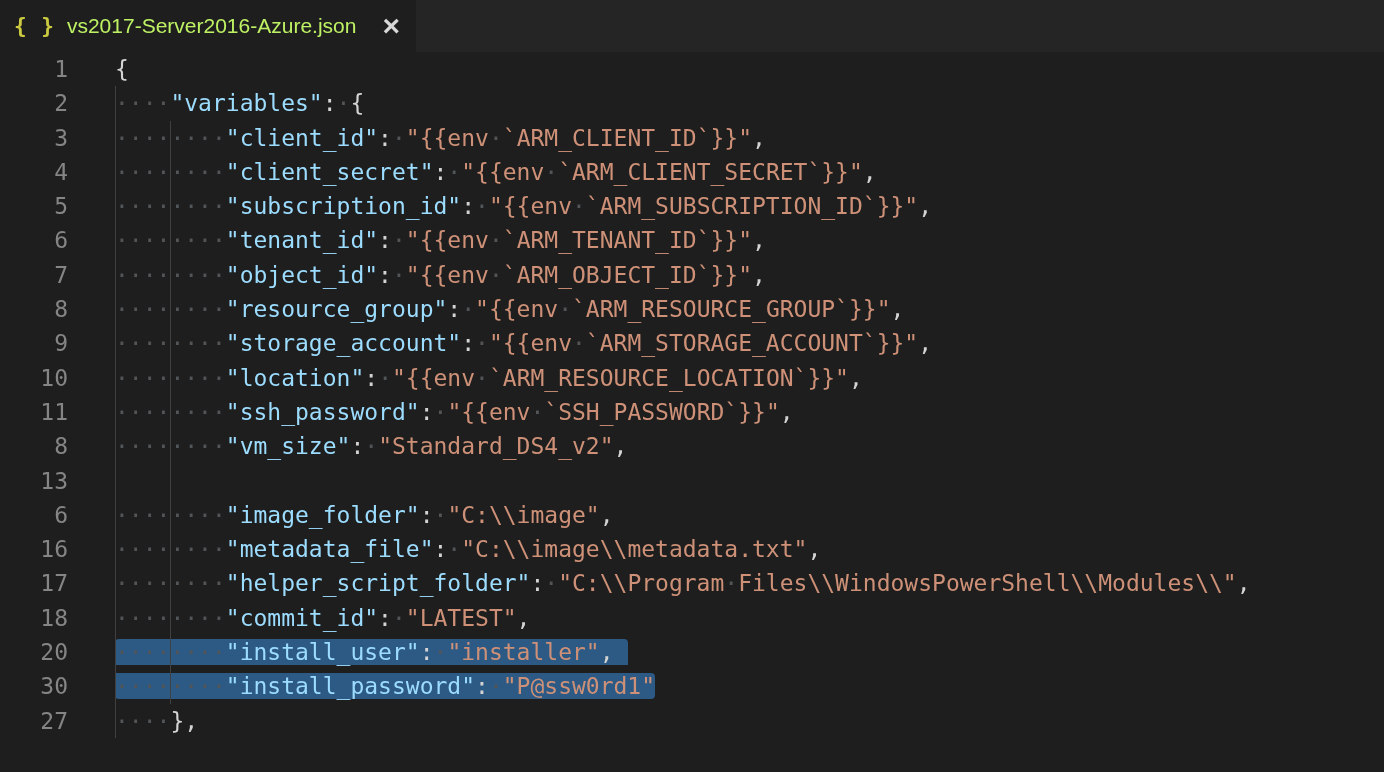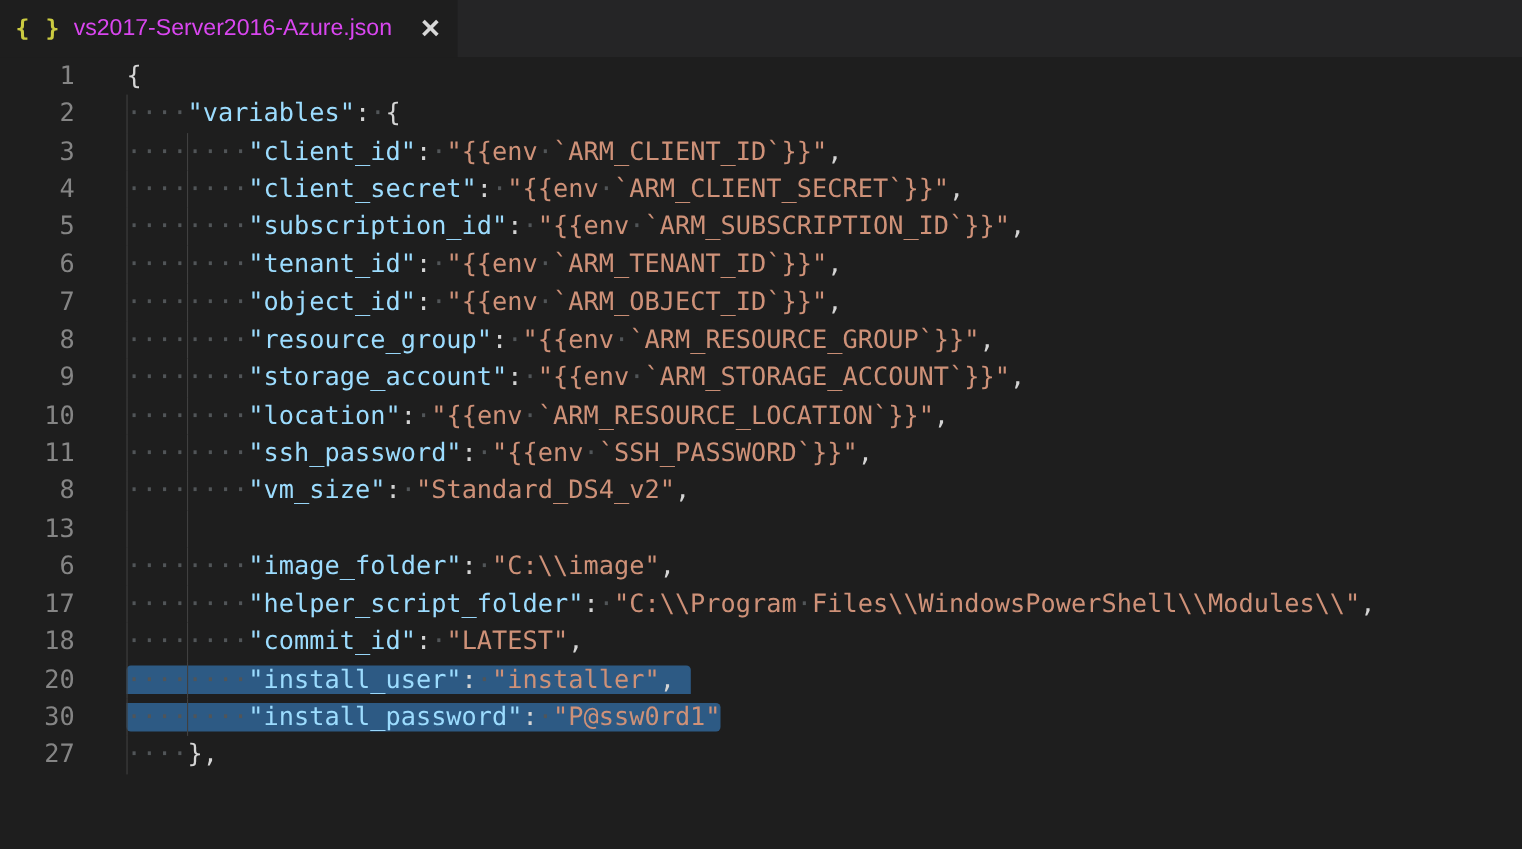--- a/index.html
+++ b/index.html
@@ -22,21 +22,21 @@
     padding:0 14px;
     cursor:pointer;
   }
   .tab-icon {
     color: var(--tab-icon, #cbcb41);
     font-family:"DejaVu Sans Mono", monospace;
     font-size:21px; font-weight:bold;
     margin-right:12px; letter-spacing:1px;
   }
   .tab-title {
-    color:#d946ef;
+    color:#bef264;
     font-family:"Liberation Sans", sans-serif;
     font-size:21px;
     white-space:nowrap;
   }
   .tab-close {
     margin-left:auto;
     color:#d8d8d8;
     font-family:"Liberation Sans", sans-serif;
     font-size:30px; font-weight:bold;
     line-height:1;
@@ -102,18 +102,19 @@
     <div class="line"><span class="ln">5</span><span class="guide" style="left: 115px;"></span><span class="guide" style="left: 170.4px;"></span><span class="code"><span class="w">········</span><span class="k">"subscription_id"</span><span class="p">:</span><span class="w">·</span><span class="s">"{{env</span><span class="w">·</span><span class="s">`ARM_SUBSCRIPTION_ID`}}"</span><span class="p">,</span></span></div>
     <div class="line"><span class="ln">6</span><span class="guide" style="left: 115px;"></span><span class="guide" style="left: 170.4px;"></span><span class="code"><span class="w">········</span><span class="k">"tenant_id"</span><span class="p">:</span><span class="w">·</span><span class="s">"{{env</span><span class="w">·</span><span class="s">`ARM_TENANT_ID`}}"</span><span class="p">,</span></span></div>
     <div class="line"><span class="ln">7</span><span class="guide" style="left: 115px;"></span><span class="guide" style="left: 170.4px;"></span><span class="code"><span class="w">········</span><span class="k">"object_id"</span><span class="p">:</span><span class="w">·</span><span class="s">"{{env</span><span class="w">·</span><span class="s">`ARM_OBJECT_ID`}}"</span><span class="p">,</span></span></div>
     <div class="line"><span class="ln">8</span><span class="guide" style="left: 115px;"></span><span class="guide" style="left: 170.4px;"></span><span class="code"><span class="w">········</span><span class="k">"resource_group"</span><span class="p">:</span><span class="w">·</span><span class="s">"{{env</span><span class="w">·</span><span class="s">`ARM_RESOURCE_GROUP`}}"</span><span class="p">,</span></span></div>
     <div class="line"><span class="ln">9</span><span class="guide" style="left: 115px;"></span><span class="guide" style="left: 170.4px;"></span><span class="code"><span class="w">········</span><span class="k">"storage_account"</span><span class="p">:</span><span class="w">·</span><span class="s">"{{env</span><span class="w">·</span><span class="s">`ARM_STORAGE_ACCOUNT`}}"</span><span class="p">,</span></span></div>
     <div class="line"><span class="ln">10</span><span class="guide" style="left: 115px;"></span><span class="guide" style="left: 170.4px;"></span><span class="code"><span class="w">········</span><span class="k">"location"</span><span class="p">:</span><span class="w">·</span><span class="s">"{{env</span><span class="w">·</span><span class="s">`ARM_RESOURCE_LOCATION`}}"</span><span class="p">,</span></span></div>
     <div class="line"><span class="ln">11</span><span class="guide" style="left: 115px;"></span><span class="guide" style="left: 170.4px;"></span><span class="code"><span class="w">········</span><span class="k">"ssh_password"</span><span class="p">:</span><span class="w">·</span><span class="s">"{{env</span><span class="w">·</span><span class="s">`SSH_PASSWORD`}}"</span><span class="p">,</span></span></div>
     <div class="line"><span class="ln">8</span><span class="guide" style="left: 115px;"></span><span class="guide" style="left: 170.4px;"></span><span class="code"><span class="w">········</span><span class="k">"vm_size"</span><span class="p">:</span><span class="w">·</span><span class="s">"Standard_DS4_v2"</span><span class="p">,</span></span></div>
     <div class="line"><span class="ln">13</span><span class="guide" style="left: 115px;"></span><span class="guide" style="left: 170.4px;"></span><span class="code"></span></div>
     <div class="line"><span class="ln">6</span><span class="guide" style="left: 115px;"></span><span class="guide" style="left: 170.4px;"></span><span class="code"><span class="w">········</span><span class="k">"image_folder"</span><span class="p">:</span><span class="w">·</span><span class="s">"C:\\image"</span><span class="p">,</span></span></div>
+    <div class="line"><span class="ln">16</span><span class="guide" style="left: 115px;"></span><span class="guide" style="left: 170.4px;"></span><span class="code"><span class="w">········</span><span class="k">"metadata_file"</span><span class="p">:</span><span class="w">·</span><span class="s">"C:\\image\\metadata.txt"</span><span class="p">,</span></span></div>
     <div class="line"><span class="ln">17</span><span class="guide" style="left: 115px;"></span><span class="guide" style="left: 170.4px;"></span><span class="code"><span class="w">········</span><span class="k">"helper_script_folder"</span><span class="p">:</span><span class="w">·</span><span class="s">"C:\\Program</span><span class="w">·</span><span class="s">Files\\WindowsPowerShell\\Modules\\"</span><span class="p">,</span></span></div>
     <div class="line"><span class="ln">18</span><span class="guide" style="left: 115px;"></span><span class="guide" style="left: 170.4px;"></span><span class="code"><span class="w">········</span><span class="k">"commit_id"</span><span class="p">:</span><span class="w">·</span><span class="s">"LATEST"</span><span class="p">,</span></span></div>
     <div class="line"><span class="ln">20</span><span class="guide" style="left: 115px;"></span><span class="guide" style="left: 170.4px;"></span><span class="code sel sel-top"><span class="w">········</span><span class="k">"install_user"</span><span class="p">:</span><span class="w">·</span><span class="s">"installer"</span><span class="p">,</span></span></div>
     <div class="line"><span class="ln">30</span><span class="guide" style="left: 115px;"></span><span class="guide" style="left: 170.4px;"></span><span class="code sel sel-bottom"><span class="w">········</span><span class="k">"install_password"</span><span class="p">:</span><span class="w">·</span><span class="s">"P@ssw0rd1"</span></span></div>
     <div class="line"><span class="ln">27</span><span class="guide" style="left: 115px;"></span><span class="code"><span class="w">····</span><span class="p">},</span></span></div>
   </div>
 
 </body></html>

